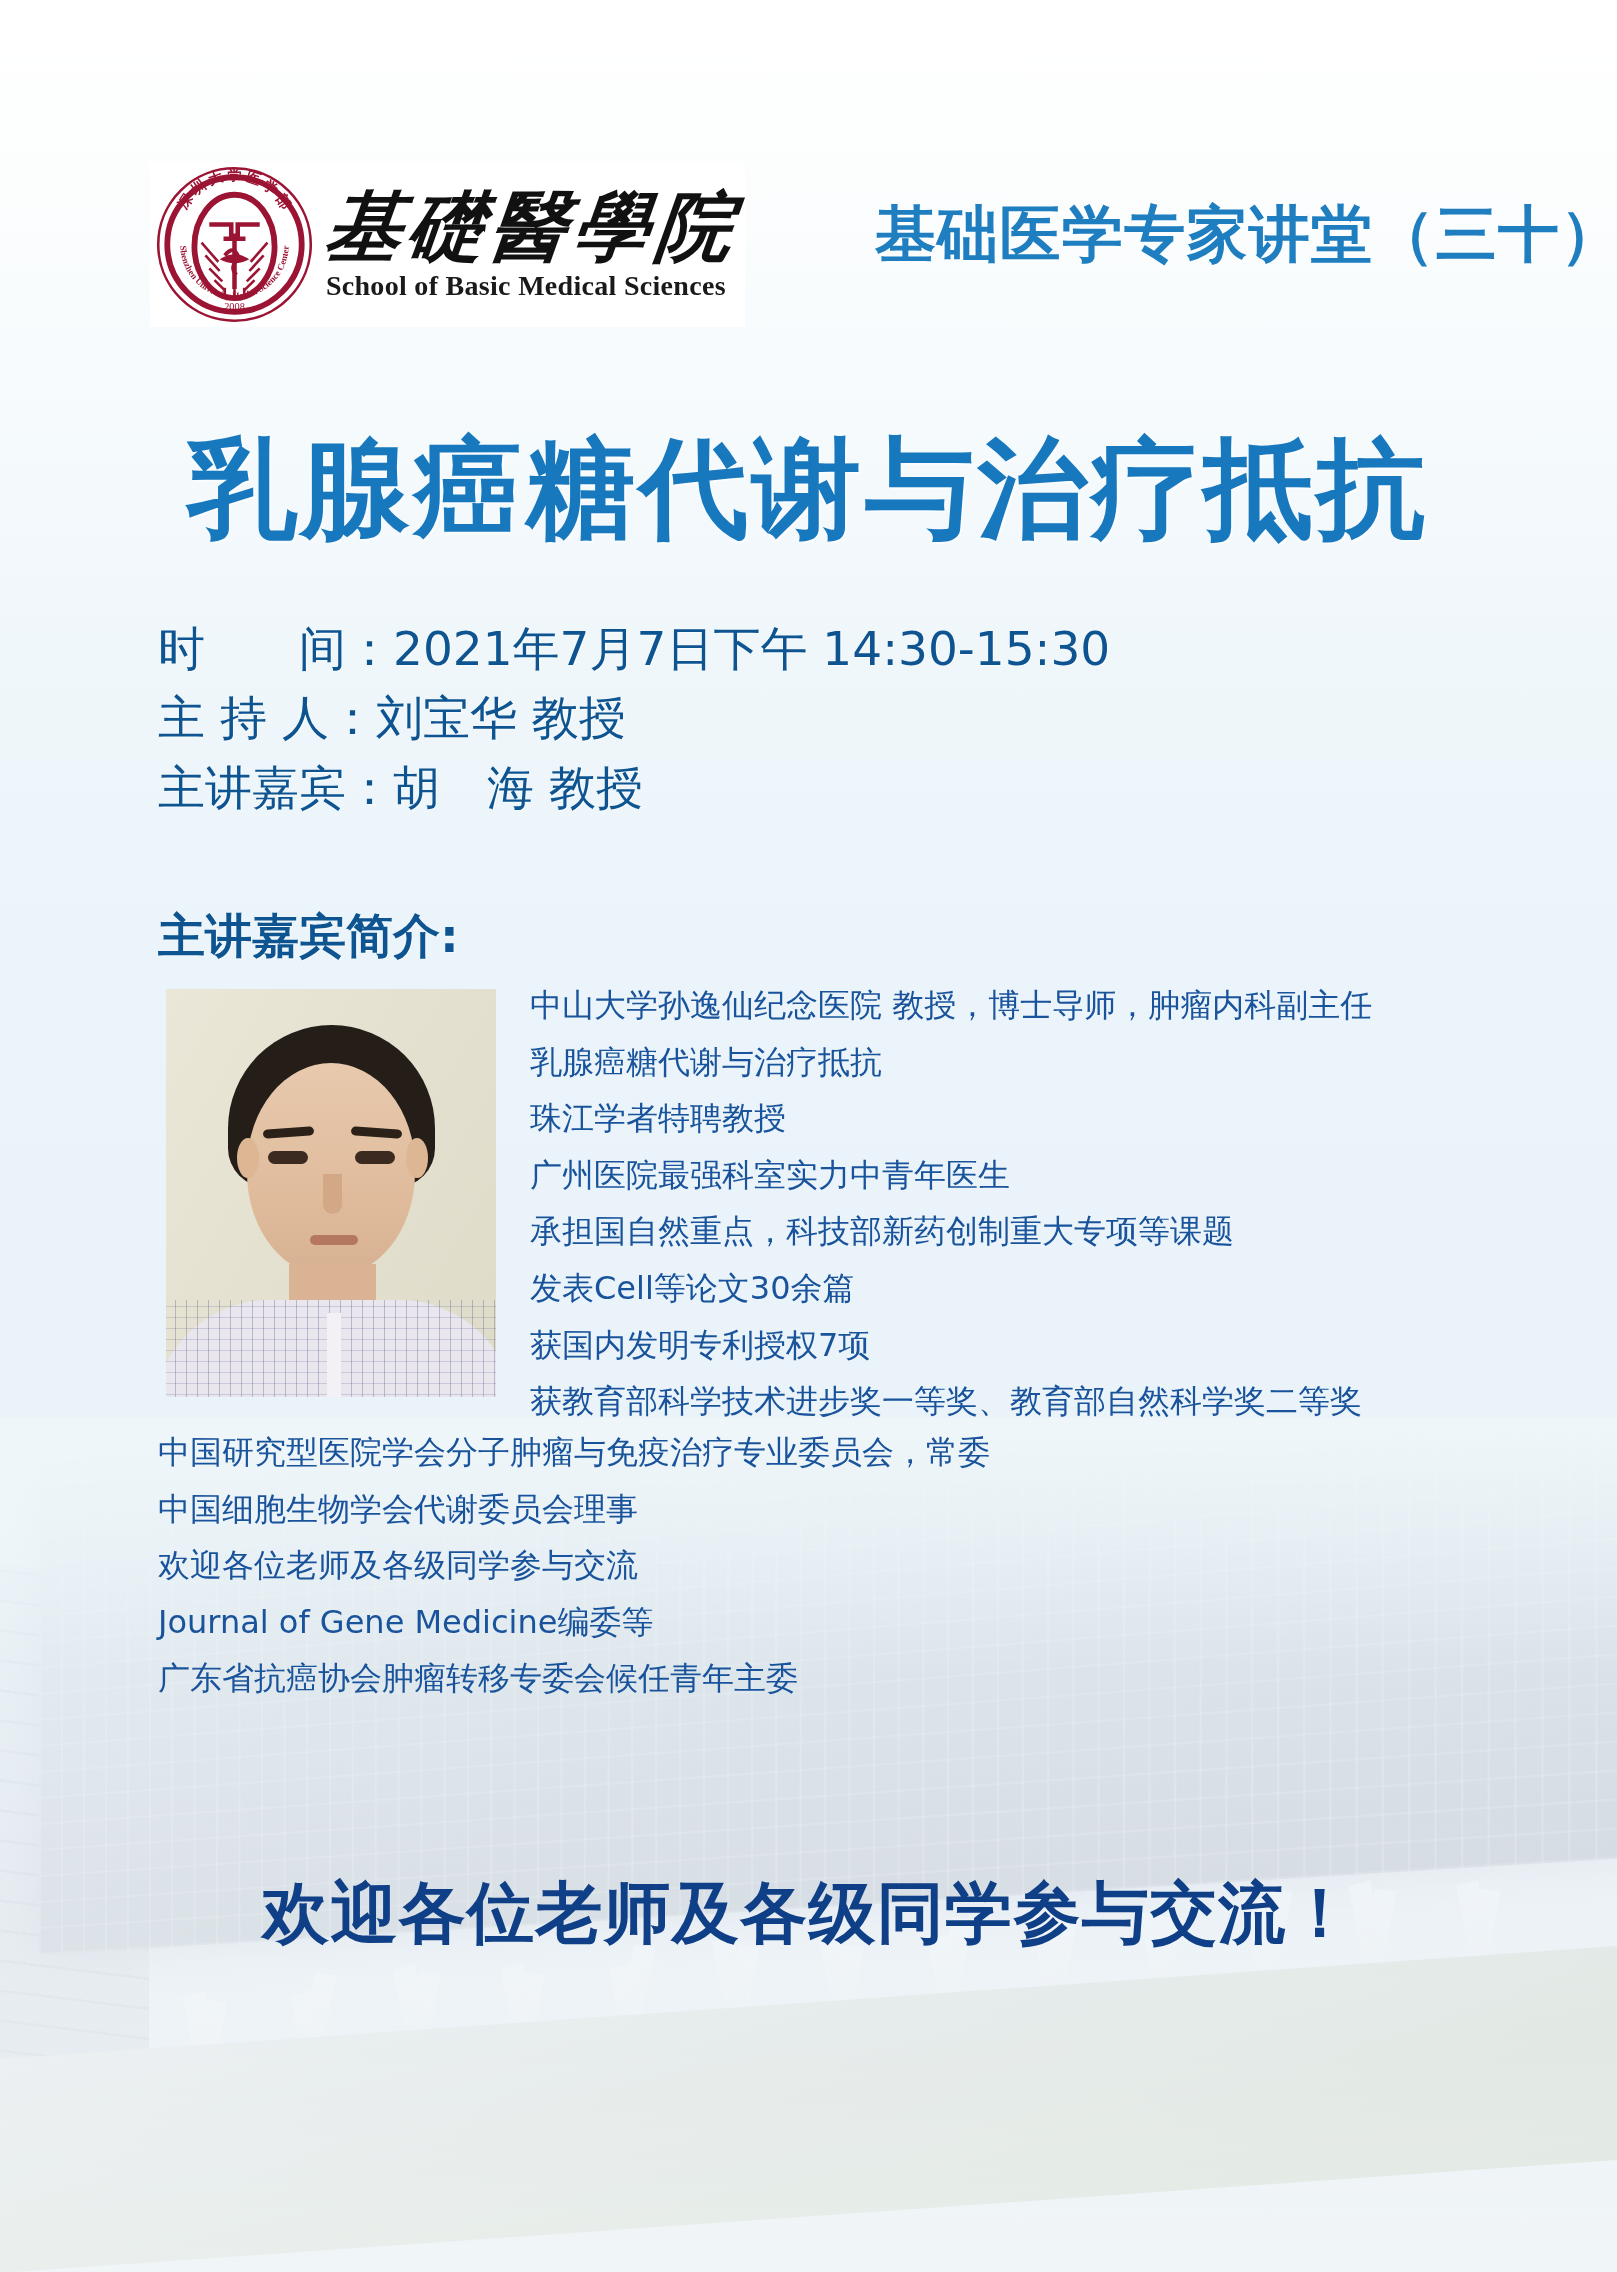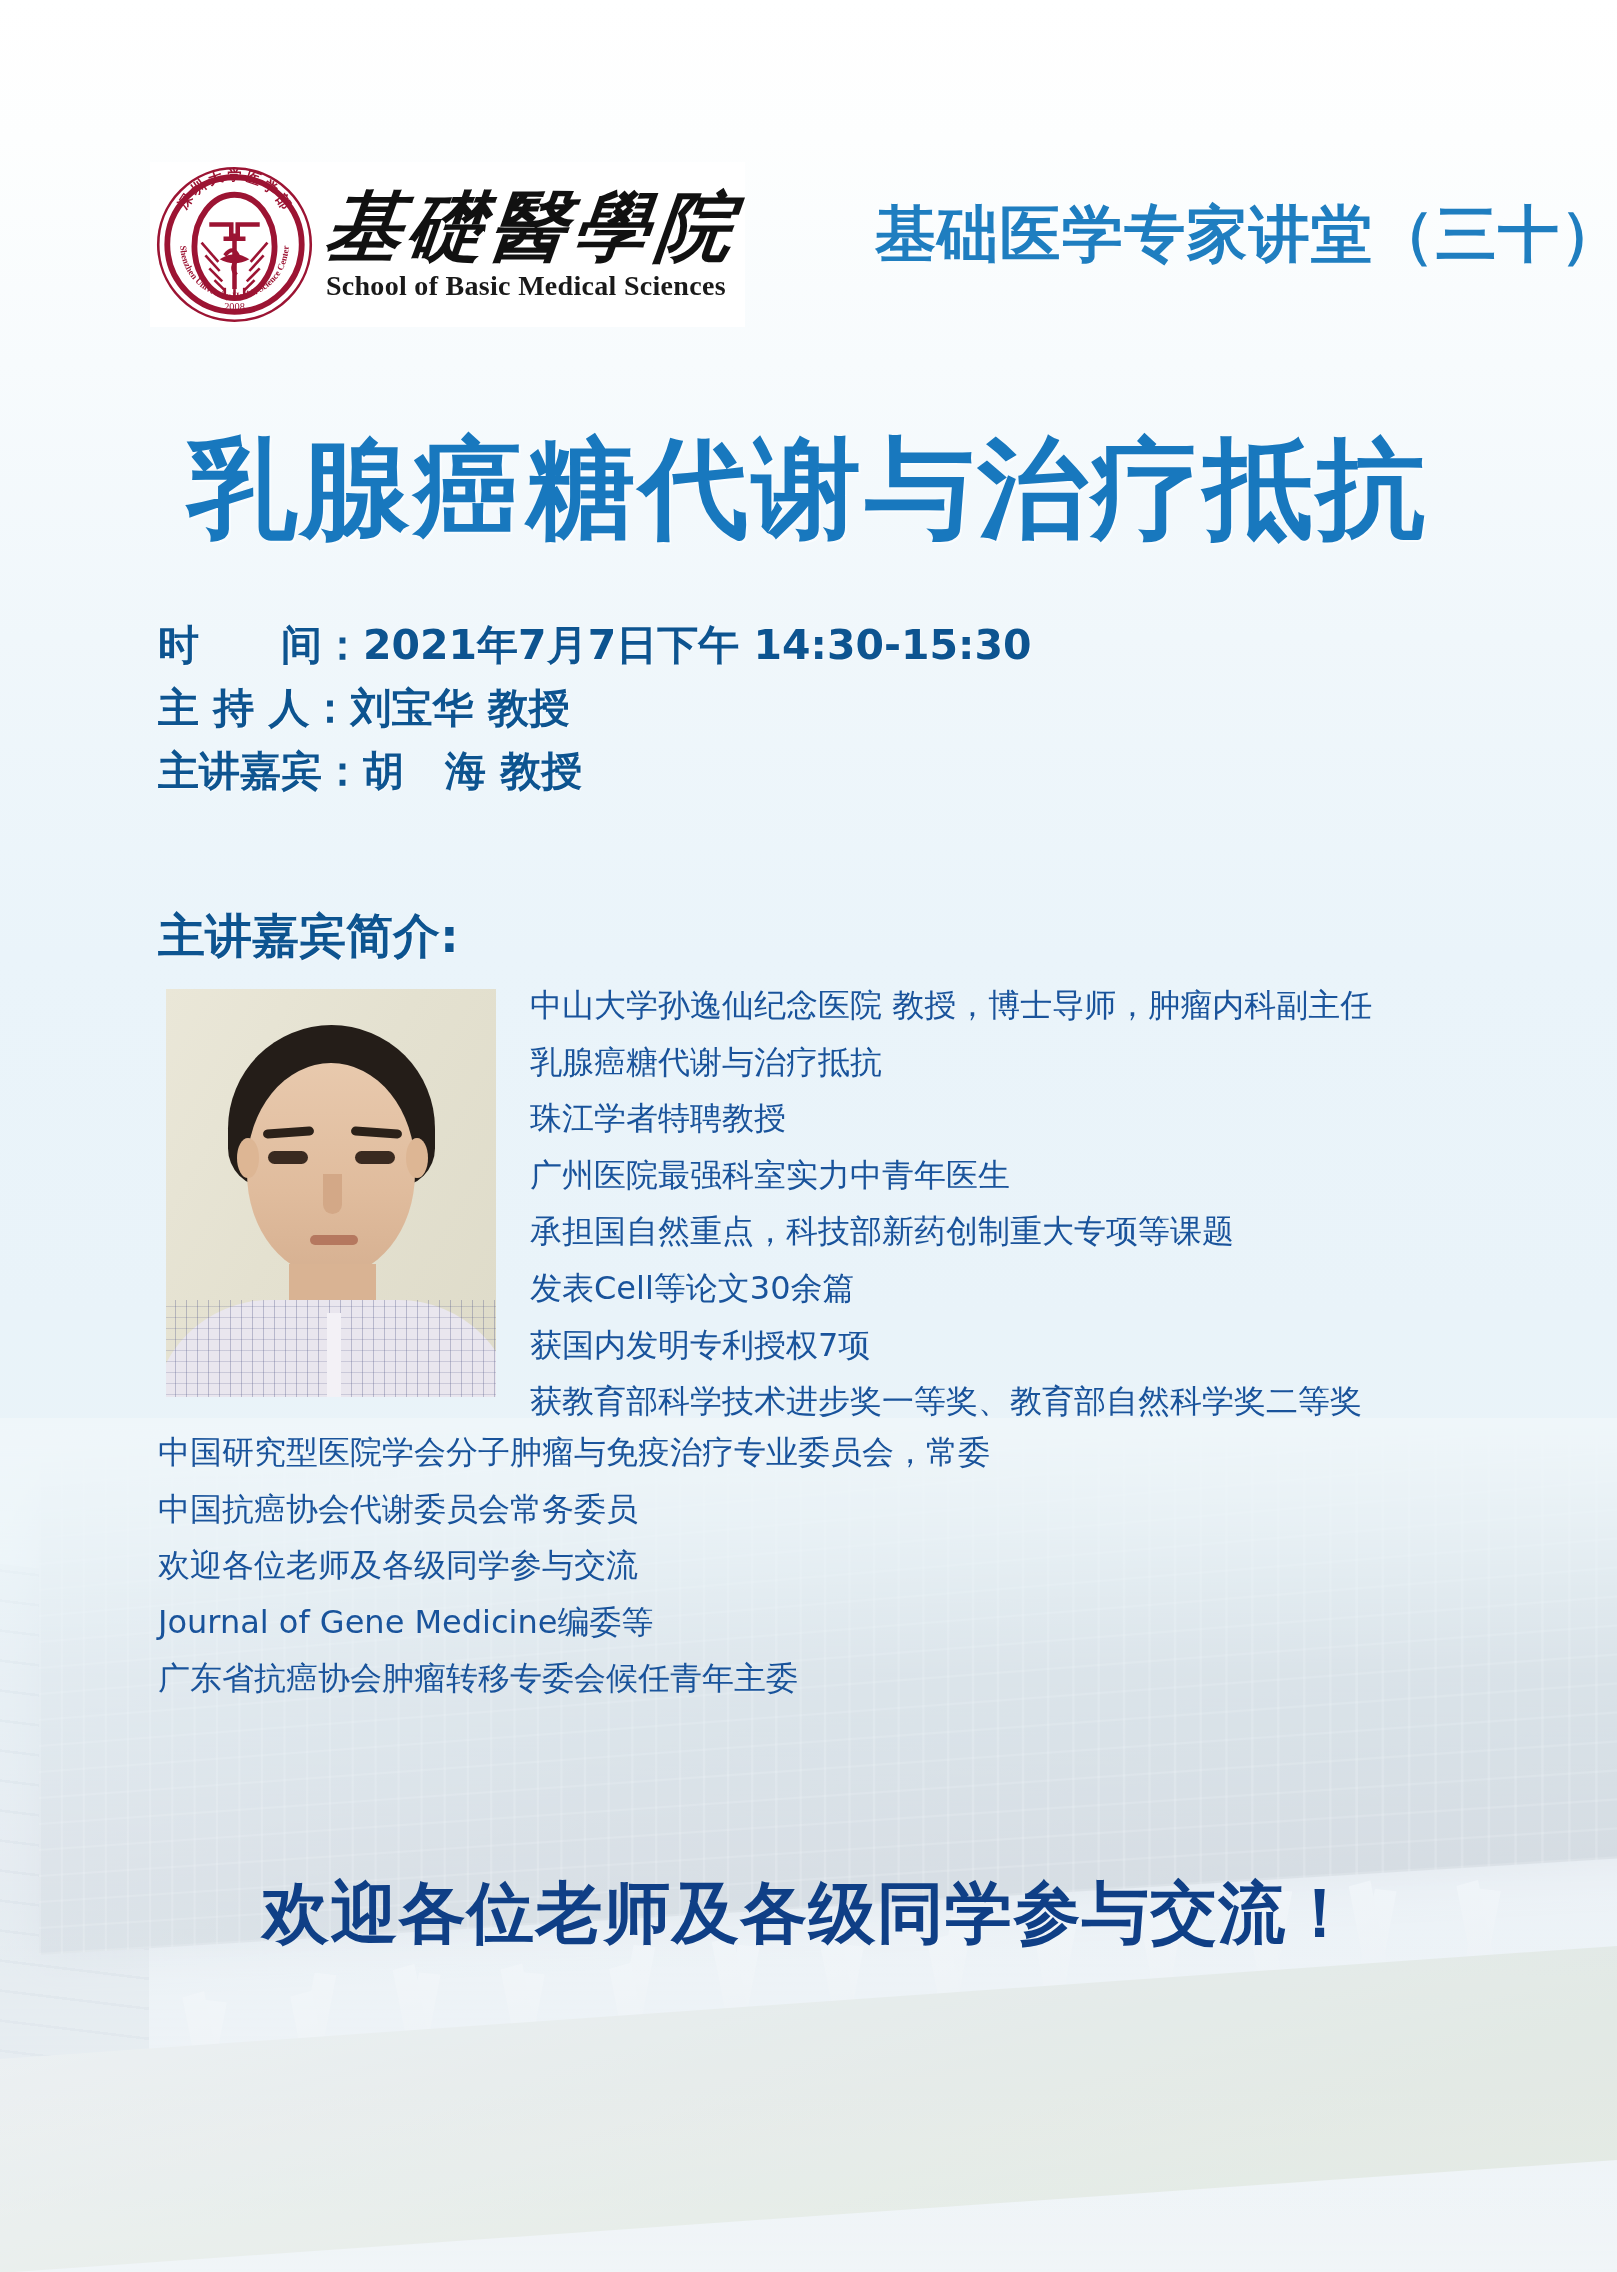--- a/index.html
+++ b/index.html
@@ -111,21 +111,21 @@
     position:absolute; left:0; top:416px; width:1617px; text-align:center;
     font-size:109px; font-weight:bold; color:#1878be;
     letter-spacing:3.9px; white-space:nowrap;
     font-family:"DejaVu Sans", sans-serif;
     text-shadow:1.9px 1.9px 0 rgba(255,255,255,.55);
   }
 
   
   .info-block{ position:absolute; left:158px; top:625px; width:1295px; }
   .info-row{
-    font-size:41px; font-weight:bold; color:#0d5490;
+    font-size:47px; font-weight:normal; color:#0d5490;
     line-height:1.02; margin-bottom:21.4px; white-space:nowrap;
     font-family:"DejaVu Sans", sans-serif;
     text-shadow:1.3px 1.3px 0 rgba(255,255,255,.5);
   }
   .info-row .lbl{ letter-spacing:0; }
 
   .bio-heading{
     position:absolute; left:158px; top:905px;
     font-size:47px; font-weight:bold; color:#0d5490;
     font-family:"DejaVu Sans", sans-serif; white-space:nowrap;
@@ -325,21 +325,21 @@
       <div class="bio-line">珠江学者特聘教授</div>
       <div class="bio-line">广州医院最强科室实力中青年医生</div>
       <div class="bio-line">承担国自然重点，科技部新药创制重大专项等课题</div>
       <div class="bio-line">发表Cell等论文30余篇</div>
       <div class="bio-line">获国内发明专利授权7项</div>
       <div class="bio-line">获教育部科学技术进步奖一等奖、教育部自然科学奖二等奖</div>
     </div>
 
   <div class="bio-full" id="bio-full">
       <div class="bio-line">中国研究型医院学会分子肿瘤与免疫治疗专业委员会，常委</div>
-      <div class="bio-line">中国抗癌协会代谢委员会常务委员</div>
+      <div class="bio-line">中国细胞生物学会代谢委员会理事</div>
       <div class="bio-line">欢迎各位老师及各级同学参与交流</div>
       <div class="bio-line">Journal of Gene Medicine编委等</div>
       <div class="bio-line">广东省抗癌协会肿瘤转移专委会候任青年主委</div>
     </div>
 
   <div class="footer-msg">欢迎各位老师及各级同学参与交流！</div>
 </div>
 
 
 </body></html>

